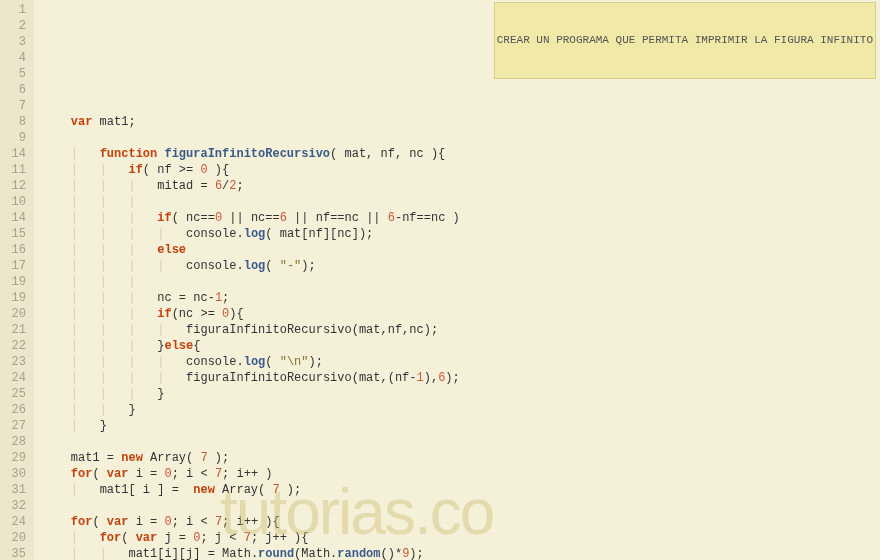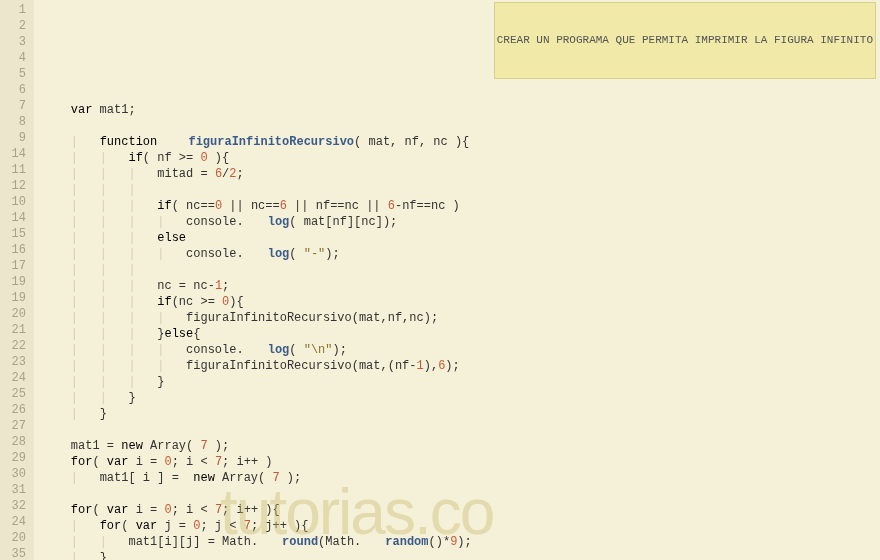--- a/index.html
+++ b/index.html
@@ -22,30 +22,30 @@
   background: #ebe6cc;
   color: #a8a28a;
   text-align: right;
   padding: 2px 8px 0 4px;
   width: 34px;
   user-select: none;
   flex-shrink: 0;
 }
 .gutter div { height: 16px; }
 .code {
-  padding: 6px 0 0 8px;
+  padding: 18px 0 0 8px;
   position: relative;
   flex: 1;
   white-space: pre;
   color: #333;
 }
 .line { height: 16px; display: block; position: relative; }
 .guide { color: #d6d0b4; }
-.kw { color: #000000; font-weight: normal; }
-.fn { color: #3a5a8a; font-weight: bold; margin-left: 24px; }
+.kw { color: #c2410c; font-weight: bold; }
+.fn { color: #3a5a8a; font-weight: bold; }
 .num { color: #c85a38; }
 .str { color: #8a7330; }
 .op { color: #333; }
 .id { color: #333; }
 .dot { color: #333; }
 .comment-block {
   position: absolute;
   top: 2px;
   right: 4px;
   background: #f0e9a8;

